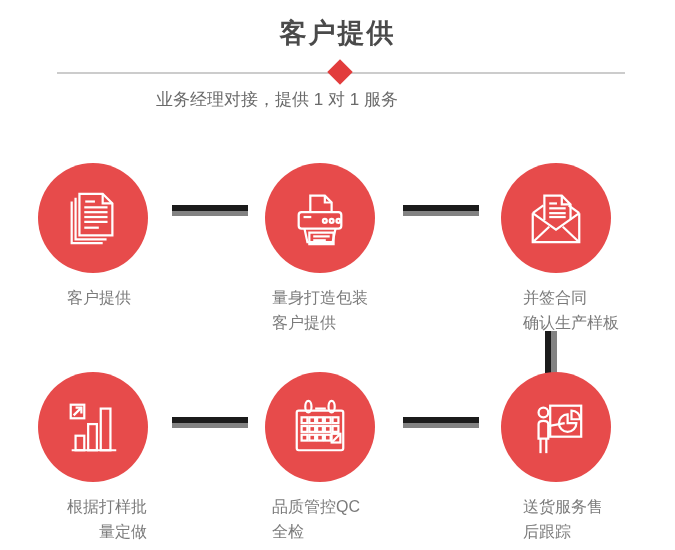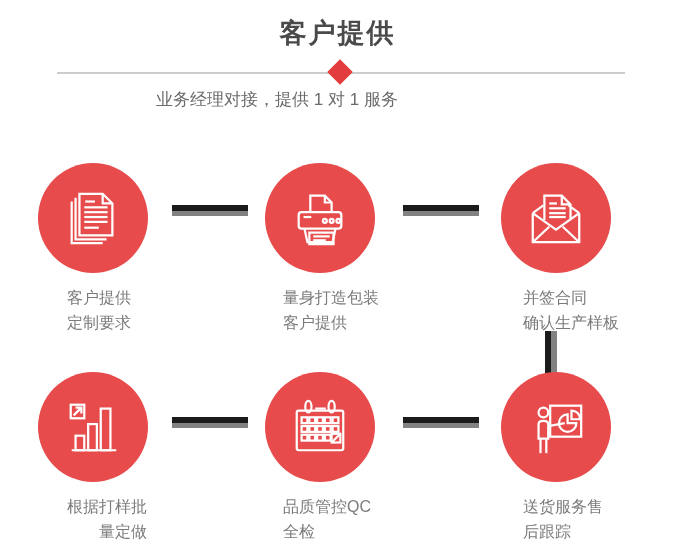--- a/index.html
+++ b/index.html
@@ -23,21 +23,21 @@
            background:var(--accent-red);transform:rotate(45deg);}
   .subtitle{position:absolute;top:88px;left:0;width:554px;text-align:center;
             font-size:17px;color:var(--subtitle-gray);}
 
   .circle{position:absolute;width:110px;height:110px;border-radius:50%;
           background:var(--circle-red);display:flex;align-items:center;justify-content:center;}
   .c1{left:38px;}  .c2{left:265px;}  .c3{left:501px;}
   .r1{top:163px;}  .r2{top:372px;}
 
   .label{position:absolute;font-size:16px;line-height:25px;color:var(--label-gray);text-align:left;}
-  .lbl-1{left:67px;text-align:right;}  .lbl-2{left:283px;}  .lbl-3{left:523px;}
+  .lbl-1{left:67px;text-align:right;}  .lbl-2{left:272px;}  .lbl-3{left:523px;}
   .lbl-r1{top:285px;} .lbl-r2{top:494px;}
   .label span{display:block;}
 
   .dash-h{position:absolute;width:76px;height:11px;
           background:linear-gradient(to bottom,var(--connector-dark) 0 55%,var(--connector-gray) 55% 100%);}
   .dash-v{position:absolute;width:12px;height:42px;
           background:linear-gradient(to right,var(--connector-dark) 0 50%,var(--connector-gray) 50% 100%);}
   .dh-a{left:172px;top:205px;} .dh-b{left:403px;top:205px;}
   .dh-c{left:172px;top:417px;} .dh-d{left:403px;top:417px;}
   .dv-a{left:545px;top:331px;}
@@ -72,21 +72,20 @@
       <path d="M24 15 H34"></path>
       <path d="M23 21 H47"></path>
       <path d="M23 26 H47"></path>
       <path d="M23 31 H47"></path>
       <path d="M23 36 H47"></path>
       <path d="M23 42 H38"></path>
     </svg>
   </div>
   <div class="label lbl-1 lbl-r1">
     <span>客户提供</span>
-    <span>定制要求</span>
   </div>
 
   <div class="circle c2 r1">
     <svg class="icon" viewBox="0 0 64 64">
       <path d="M22 26 V9 H37 L44 16 V26"></path>
       <path d="M37 9 V16 H44"></path>
       <rect x="10" y="26" width="44" height="17" rx="3"></rect>
       <path d="M15 31 H23" stroke-width="3.4"></path>
       <circle cx="37" cy="35" r="2"></circle>
       <circle cx="44" cy="35" r="2"></circle>

